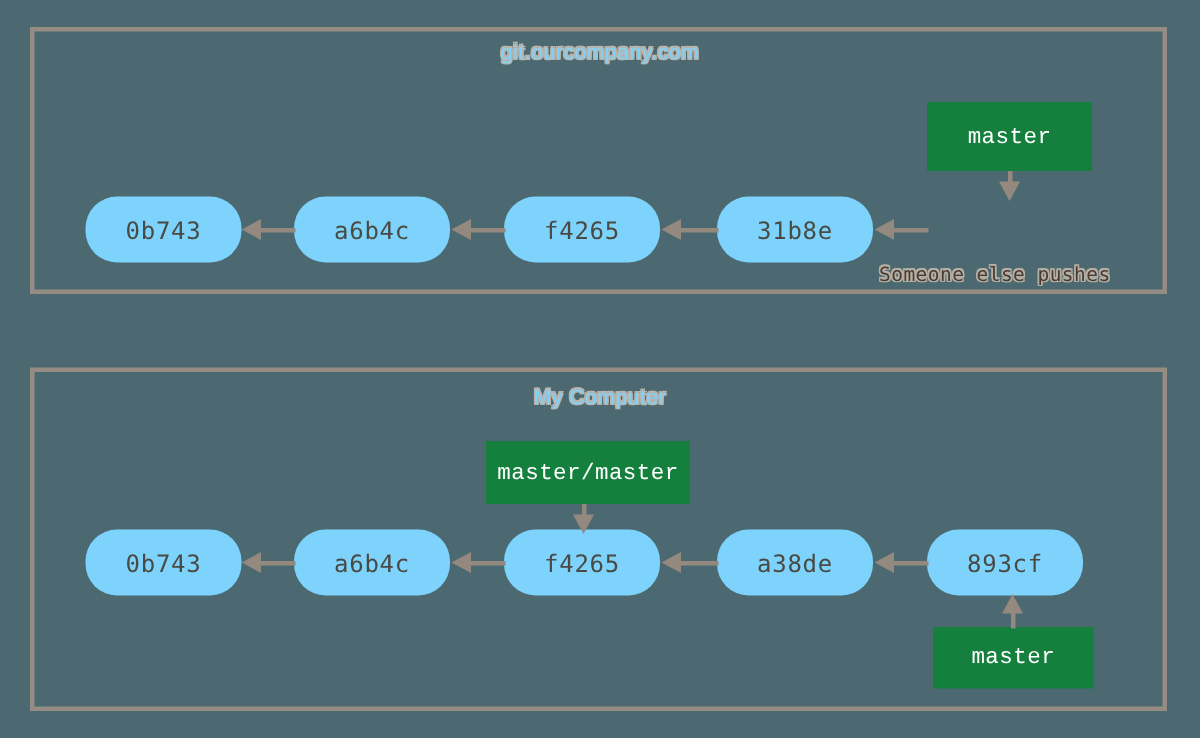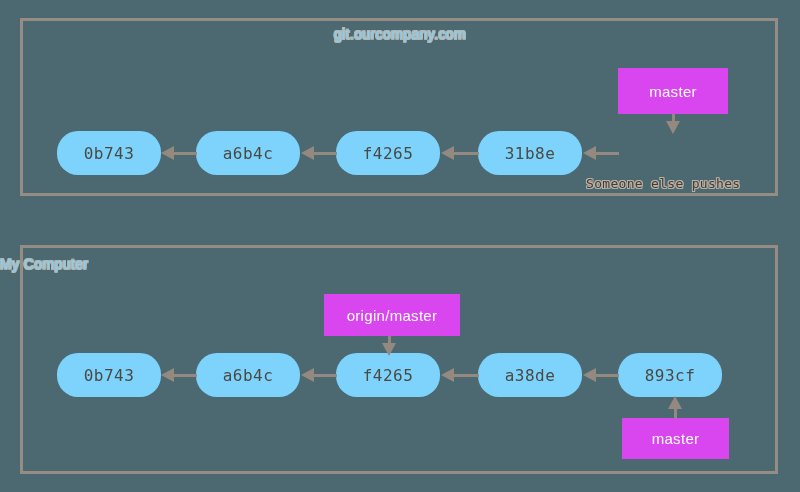--- a/index.html
+++ b/index.html
@@ -39,21 +39,21 @@
       -1px -1px 0 #b9b5ac,
        1px -1px 0 #b9b5ac,
       -1px  1px 0 #b9b5ac,
        1px  1px 0 #b9b5ac,
        0px -1px 0 #b9b5ac,
        0px  1px 0 #b9b5ac,
       -1px  0px 0 #b9b5ac,
        1px  0px 0 #b9b5ac;
   }
   #title-remote { left: 0; top: 26px;  width: 800px; text-align: center; }
-  #title-local  { left: 0; top: 256px; width: 800px; }
+  #title-local  { left: 0; top: 256px; width: 800px; text-align: center; }
 
   
   .commit {
     position: absolute;
     width: 104px;
     height: 44px;
     border-radius: 21px;
     background: #7dd3fc;
     color: #4a4a44;
     font-family: "DejaVu Sans Mono", "Liberation Mono", monospace;
@@ -61,23 +61,23 @@
     display: flex;
     align-items: center;
     justify-content: center;
     box-sizing: border-box;
     letter-spacing: 0.5px;
   }
 
   
   .ref-label {
     position: absolute;
-    background: #d946ef;
+    background: #15803d;
     color: #ffffff;
-    font-family: Liberation Sans, sans-serif;
+    font-family: Liberation Mono, monospace;
     font-size: 15px;
     display: flex;
     align-items: center;
     justify-content: center;
     box-sizing: border-box;
     letter-spacing: 0.3px;
   }
 
   
   .arrow-h, .arrow-v {
@@ -207,21 +207,21 @@
   </div>
   <div class="arrow-h" style="left:441px; top:353px; width:38px; height:44px;">
     <div class="arrow-line-h" style="left:11px; width:27px;"></div>
     <div class="arrow-head-left"></div>
   </div>
   <div class="arrow-h" style="left:583px; top:353px; width:36px; height:44px;">
     <div class="arrow-line-h" style="left:11px; width:25px;"></div>
     <div class="arrow-head-left"></div>
   </div>
 
-  <div class="ref-label" style="left:324px; top:294px; width:136px; height:42px;">origin/master</div>
+  <div class="ref-label" style="left:324px; top:294px; width:136px; height:42px;">master/master</div>
   <div class="arrow-v" style="left:364px; top:336px; width:50px; height:20px;">
     <div class="arrow-line-v" style="top:0; height:10px;"></div>
     <div class="arrow-head-down"></div>
   </div>
 
   <div class="ref-label" style="left:622px; top:418px; width:107px; height:41px;">master</div>
   <div class="arrow-v" style="left:650px; top:396px; width:50px; height:23px;">
     <div class="arrow-head-up"></div>
     <div class="arrow-line-v" style="top:10px; height:13px;"></div>
   </div>

